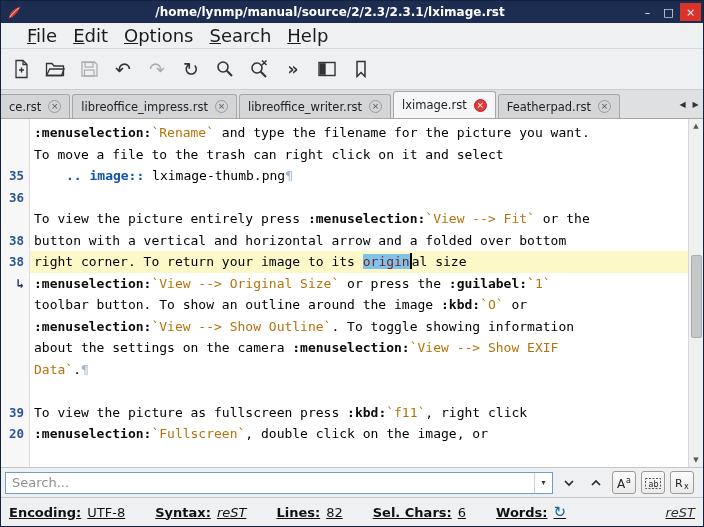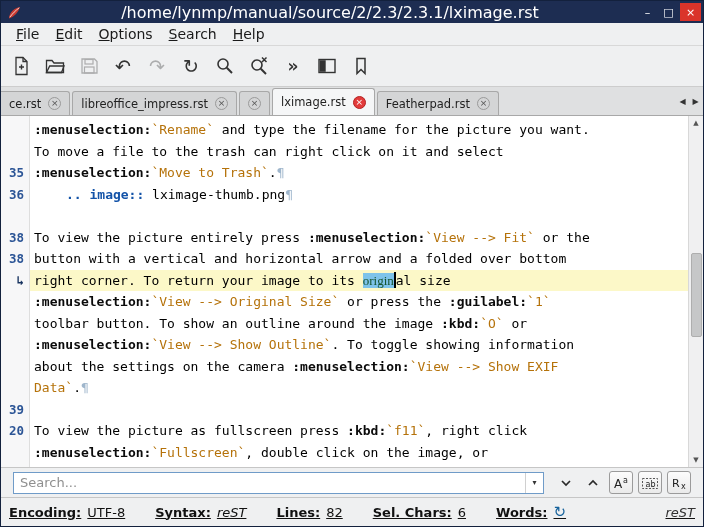--- a/index.html
+++ b/index.html
@@ -1,27 +1,27 @@
 <!DOCTYPE html>
 <html><head>
 <meta charset="utf-8">
 <style>
   html,body{margin:0;padding:0;background:#ffffff;}
   .window{width:704px;height:527px;box-sizing:border-box;border:1px solid #13213d;display:flex;flex-direction:column;overflow:hidden;background:#eff0f1;font-family:"DejaVu Sans","Liberation Sans",sans-serif;}
 
   
   .titlebar{flex:0 0 22px;background:#1d2d52;display:flex;align-items:center;padding:0 2px 0 6px;gap:6px;color:#fff;}
   .app-icon{width:15px;height:15px;display:flex;align-items:center;}
-  .title{flex:1;text-align:center;font-size:16px;font-weight:normal;white-space:nowrap;overflow:hidden;text-overflow:ellipsis;}
+  .title{flex:1;text-align:center;font-size:12px;font-weight:bold;white-space:nowrap;overflow:hidden;text-overflow:ellipsis;}
   .winbtns{display:flex;gap:2px;align-items:center;}
   .winbtn{width:19px;height:18px;display:flex;align-items:center;justify-content:center;font-size:11px;color:#fff;}
   .winbtn.close{background:#da342a;width:21px;}
 
   
-  .menubar{flex:0 0 22px;display:flex;align-items:center;padding:0 7px;font-size:14px;color:#1a1a1a;background:#eff0f1;border-bottom:1px solid #d8d8d8;}
+  .menubar{flex:0 0 22px;display:flex;align-items:center;padding:0 18px;font-size:18px;color:#1a1a1a;background:#eff0f1;border-bottom:1px solid #d8d8d8;}
   .menu-item{padding:2px 8px;}
   .menu-item::first-letter{text-decoration:underline;}
 
   
   .toolbar{flex:0 0 40px;display:flex;align-items:center;padding:0 7px;gap:8px;background:#eff0f1;border-bottom:1px solid #cdcdcd;}
   .tool-btn{width:26px;height:26px;display:flex;align-items:center;justify-content:center;}
   .tool-btn.disabled{opacity:.35;}
   .tglyph{font-size:19px;line-height:1;color:#333;}
   .jump{font-size:17px;font-weight:bold;color:#333;}
 
@@ -40,31 +40,31 @@
   .gutter{flex:0 0 29px;background:#f7f7f8;border-right:1px solid #dedede;padding-top:3px;box-sizing:border-box;}
   .gutter-cell{height:21.5px;line-height:21.5px;text-align:right;padding-right:5px;font-family:"DejaVu Sans Mono","DejaVu Sans",monospace;font-size:12.5px;font-weight:bold;color:#2c5596;}
   .gutter-cell.current{color:#15315e;}
   .code{flex:1;padding-top:3px;overflow:hidden;}
   .row{height:21.5px;line-height:21.5px;padding-left:4px;font-family:"DejaVu Sans Mono","DejaVu Sans",monospace;font-size:13px;white-space:pre;color:#000;}
   .row.current{background:#fcf8c8;}
   .role{font-weight:bold;color:#0b0b0b;}
   .dir{font-weight:bold;color:#1353a8;margin-left:32px;}
   .lit{color:#b5720a;}
   .pilcrow{color:#9fb6cc;}
-  .sel{background:#7ec3ea;color:#14532d;font-family:Liberation Serif, serif;}
+  .sel{background:#7ec3ea;color:#7f1d1d;}
   .caret{display:inline-block;width:0;border-left:2px solid #000;height:16px;vertical-align:-3px;}
 
   
   .scrollbar{flex:0 0 14px;background:#f0f0f1;border-left:1px solid #d8d8d8;display:flex;flex-direction:column;}
   .sb-btn{height:14px;display:flex;align-items:center;justify-content:center;font-size:7px;color:#555;}
   .sb-track{flex:1;position:relative;}
   .sb-thumb{position:absolute;left:1.5px;right:1.5px;top:38%;height:26%;background:#c6c7c8;border:1px solid #aeaeae;border-radius:2px;box-sizing:border-box;}
 
   
-  .searchbar{flex:0 0 29px;display:flex;align-items:center;gap:11px;padding:0 12px;background:#eff0f1;border-top:1px solid #c6c6c6;}
+  .searchbar{flex:0 0 29px;display:flex;align-items:center;gap:5px;padding:0 4px;background:#eff0f1;border-top:1px solid #c6c6c6;}
   .search-field{width:548px;height:22px;background:#fff;border:1px solid #6f9bc8;display:flex;align-items:center;box-sizing:border-box;}
   .search-field input{flex:1;border:0;outline:0;font-size:13px;padding:0 6px;color:#333;background:transparent;font-family:inherit;min-width:0;}
   .search-field input::placeholder{color:#8f8f8f;}
   .combo-arrow{width:17px;align-self:stretch;display:flex;align-items:center;justify-content:center;border-left:1px solid #d0d0d0;font-size:8px;color:#333;}
   .flat-btn{width:22px;height:22px;display:flex;align-items:center;justify-content:center;}
   .opt-btn{width:24px;height:23px;display:flex;align-items:center;justify-content:center;border:1px solid #9b9b9b;border-radius:3px;background:linear-gradient(#fcfcfc,#eaeaea);box-sizing:border-box;}
 
   
   .statusbar{flex:0 0 28px;display:flex;align-items:center;padding:0 8px;font-size:13px;background:#eff0f1;border-top:1px solid #c6c6c6;color:#111;text-decoration:underline;}
   .status-item{margin-right:30px;display:flex;gap:6px;align-items:center;white-space:nowrap;}
@@ -186,20 +186,21 @@
   <div class="tabbar">
       <div class="tab clipped">
         <span class="tab-label">ce.rst</span>
         <span class="tab-close">×</span>
       </div>
       <div class="tab">
         <span class="tab-label">libreoffice_impress.rst</span>
         <span class="tab-close">×</span>
       </div>
       <div class="tab">
+        <span class="tab-label">libreoffice_writer.rst</span>
         <span class="tab-close">×</span>
       </div>
       <div class="tab active">
         <span class="tab-label">lximage.rst</span>
         <span class="tab-close">×</span>
       </div>
       <div class="tab">
         <span class="tab-label">Featherpad.rst</span>
         <span class="tab-close">×</span>
       </div>
@@ -224,21 +225,20 @@
         <div class="gutter-cell"></div>
         <div class="gutter-cell"></div>
         <div class="gutter-cell"></div>
         <div class="gutter-cell">39</div>
         <div class="gutter-cell">20</div>
         <div class="gutter-cell"></div>
       </div>
     <div class="code">
         <div class="row"><span class="role">:menuselection:</span><span class="lit">`Rename`</span><span class="plain"> and type the filename for the picture you want.</span></div>
         <div class="row"><span class="plain">To move a file to the trash can right click on it and select</span></div>
-        <div class="row"><span class="role">:menuselection:</span><span class="lit">`Move to Trash`</span><span class="plain">.</span><span class="pilcrow">¶</span></div>
         <div class="row"><span class="dir">.. image::</span><span class="plain"> lximage-thumb.png</span><span class="pilcrow">¶</span></div>
         <div class="row"></div>
         <div class="row"><span class="plain">To view the picture entirely press </span><span class="role">:menuselection:</span><span class="lit">`View --&gt; Fit`</span><span class="plain"> or the</span></div>
         <div class="row"><span class="plain">button with a vertical and horizontal arrow and a folded over bottom</span></div>
         <div class="row current"><span class="plain">right corner. To return your image to its </span><span class="sel">origin</span><span class="caret"></span><span class="plain">al size</span></div>
         <div class="row"><span class="role">:menuselection:</span><span class="lit">`View --&gt; Original Size`</span><span class="plain"> or press the </span><span class="role">:guilabel:</span><span class="lit">`1`</span></div>
         <div class="row"><span class="plain">toolbar button. To show an outline around the image </span><span class="role">:kbd:</span><span class="lit">`O`</span><span class="plain"> or</span></div>
         <div class="row"><span class="role">:menuselection:</span><span class="lit">`View --&gt; Show Outline`</span><span class="plain">. To toggle showing information</span></div>
         <div class="row"><span class="plain">about the settings on the camera </span><span class="role">:menuselection:</span><span class="lit">`View --&gt; Show EXIF</span></div>
         <div class="row"><span class="lit">Data`</span><span class="plain">.</span><span class="pilcrow">¶</span></div>

